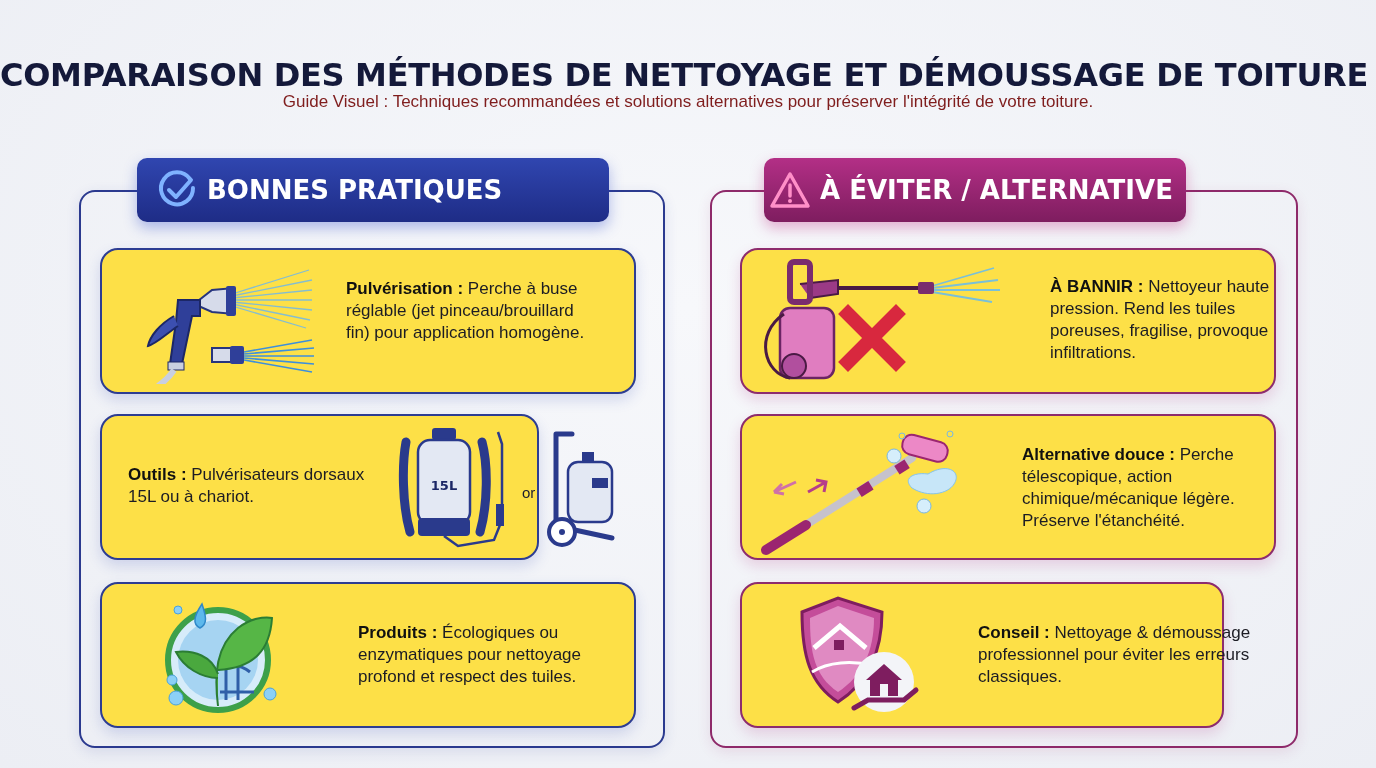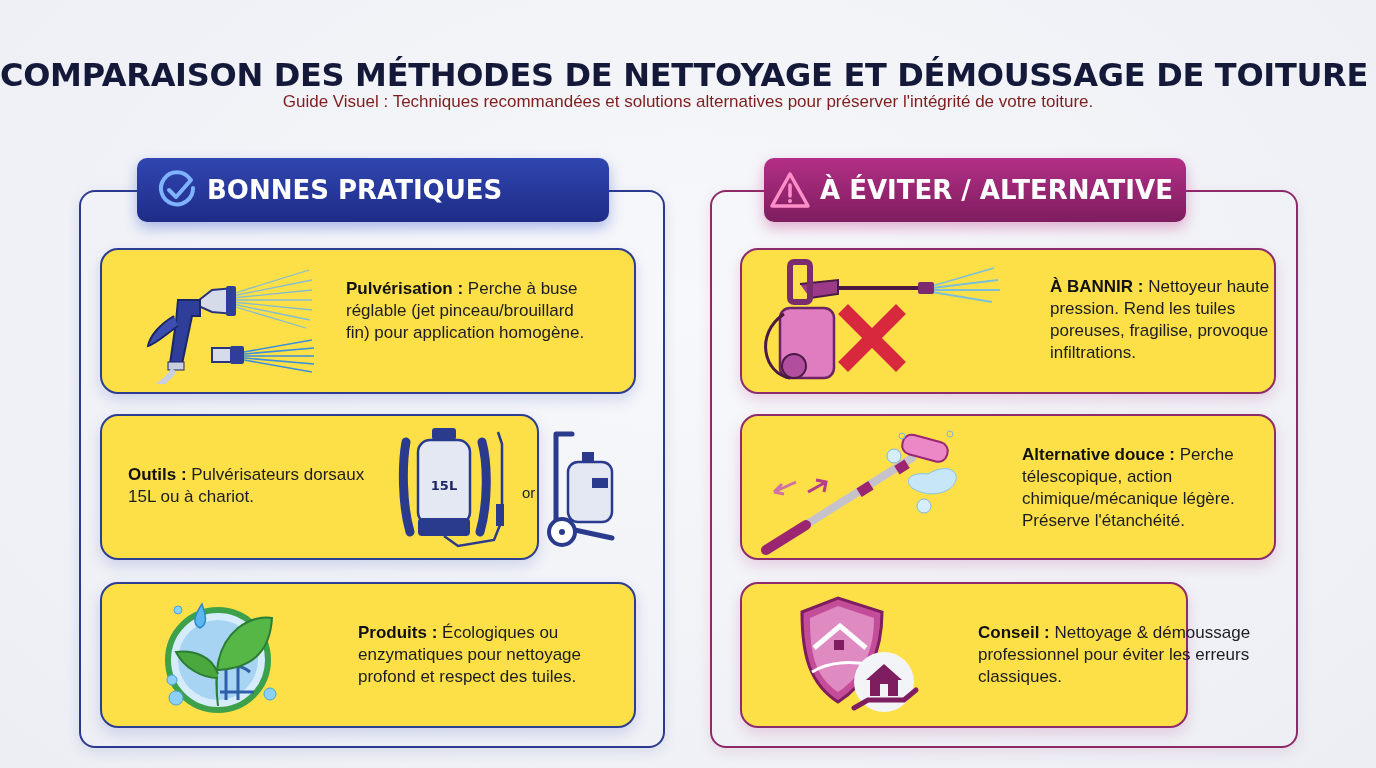--- a/index.html
+++ b/index.html
@@ -180,21 +180,21 @@
     <circle cx="150" cy="14" r="3" fill="none" stroke="#7ab8e2"></circle>
     <circle cx="142" cy="34" r="7" fill="#d6eefb" stroke="#7ab8e2"></circle>
     <circle cx="172" cy="84" r="7" fill="#d6eefb" stroke="#7ab8e2"></circle>
     <circle cx="198" cy="12" r="3" fill="none" stroke="#7ab8e2"></circle>
   </svg>
   <div class="txt" style="position:absolute; left:280px; top:28px; width:252px;">
     <b>Alternative douce :</b><span> Perche télescopique, action chimique/mécanique légère. Préserve l'étanchéité.</span>
   </div>
 </div>
 
-<div class="card b" style="left:740px; top:582px; width:448px;">
+<div class="card b" style="left:740px; top:582px; width:484px;">
   <svg class="icon" style="left:52px; top:8px;" width="130" height="128" viewBox="0 0 130 128">
     <path d="M8 20 L44 6 L88 20 C88 64 72 92 44 110 C16 92 8 64 8 20 Z" fill="#c44d9a" stroke="#7e1d5f" stroke-width="3"></path>
     <path d="M16 26 L44 14 L80 26 C80 60 68 84 44 100 C20 84 16 60 16 26 Z" fill="#e08ac2"></path>
     <path d="M20 56 L46 34 L72 56" stroke="#fff" stroke-width="5" fill="none"></path>
     <rect x="40" y="48" width="10" height="10" fill="#7e1d5f"></rect>
     <path d="M18 80 C34 70 58 68 80 74" stroke="#fff" stroke-width="3" fill="none"></path>
     <circle cx="90" cy="90" r="30" fill="#f3f4f8"></circle>
     <path d="M72 88 L90 72 L108 88 L104 88 L104 104 L76 104 L76 88 Z" fill="#7e1d5f"></path>
     <rect x="86" y="92" width="8" height="12" fill="#f3f4f8"></rect>
     <path d="M60 116 L74 108 L110 108 L122 98" stroke="#7e1d5f" stroke-width="5" fill="none" stroke-linecap="round"></path>

